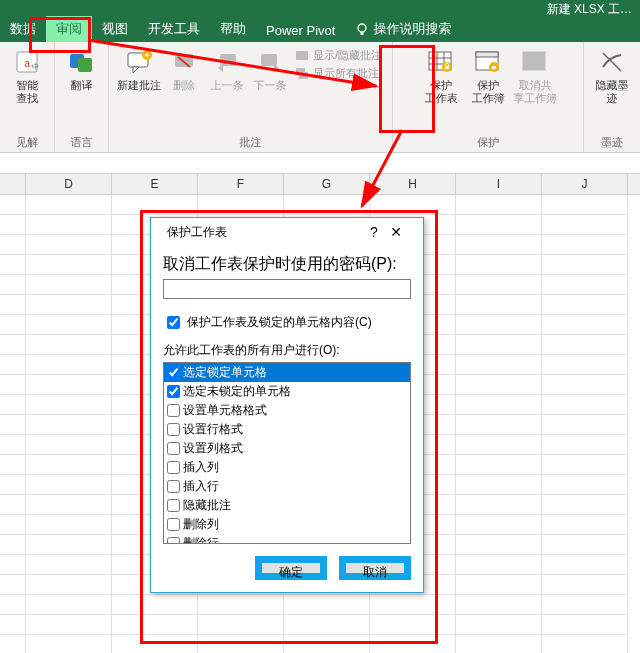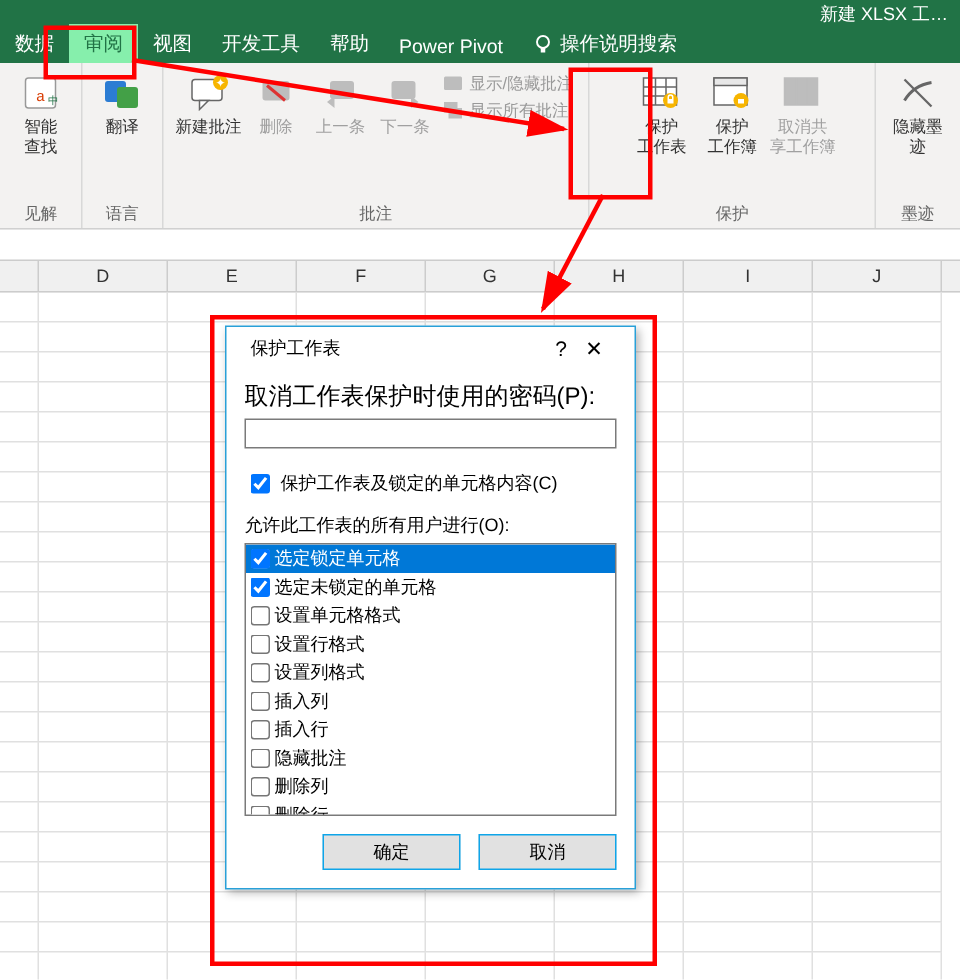--- a/index.html
+++ b/index.html
@@ -34,21 +34,21 @@
 .dlg-body{padding:8px 12px 12px}
 .dlg-body label{font-size:16px}
 .pw{width:100%;height:20px;margin:4px 0 10px;border:1px solid #7a7a7a;box-sizing:border-box;padding:0 3px;font-size:12px}
 .chkrow{display:flex;align-items:center;gap:4px;margin:4px 0 10px;font-size:12px}
 .listlbl{font-size:12px;margin-bottom:3px}
 .listbox{border:1px solid #7a7a7a;height:180px;overflow:hidden;font-size:12px}
 .li{display:flex;align-items:center;gap:3px;padding:1px 3px}
 .li input{margin:0}
 .li.sel{background:#0078d7;color:#fff}
 .dlg-btns{display:flex;justify-content:flex-end;gap:12px;margin-top:12px}
-.dlg-btns button{width:92px;height:24px;font-size:12px;border:1px solid #0ea5e9;background:#e1e1e1;cursor:pointer}
+.dlg-btns button{width:72px;height:24px;font-size:12px;border:7px solid #0ea5e9;background:#e1e1e1;cursor:pointer}
 
 .redbox{position:absolute;border:3px solid red;pointer-events:none;z-index:20}
 .arrow-svg{position:absolute;left:0;top:0;pointer-events:none;z-index:19}
 
 svg{display:block}
 .st-gray{fill:#bdbdbd}
 </style>
 </head>
 <body>
 

